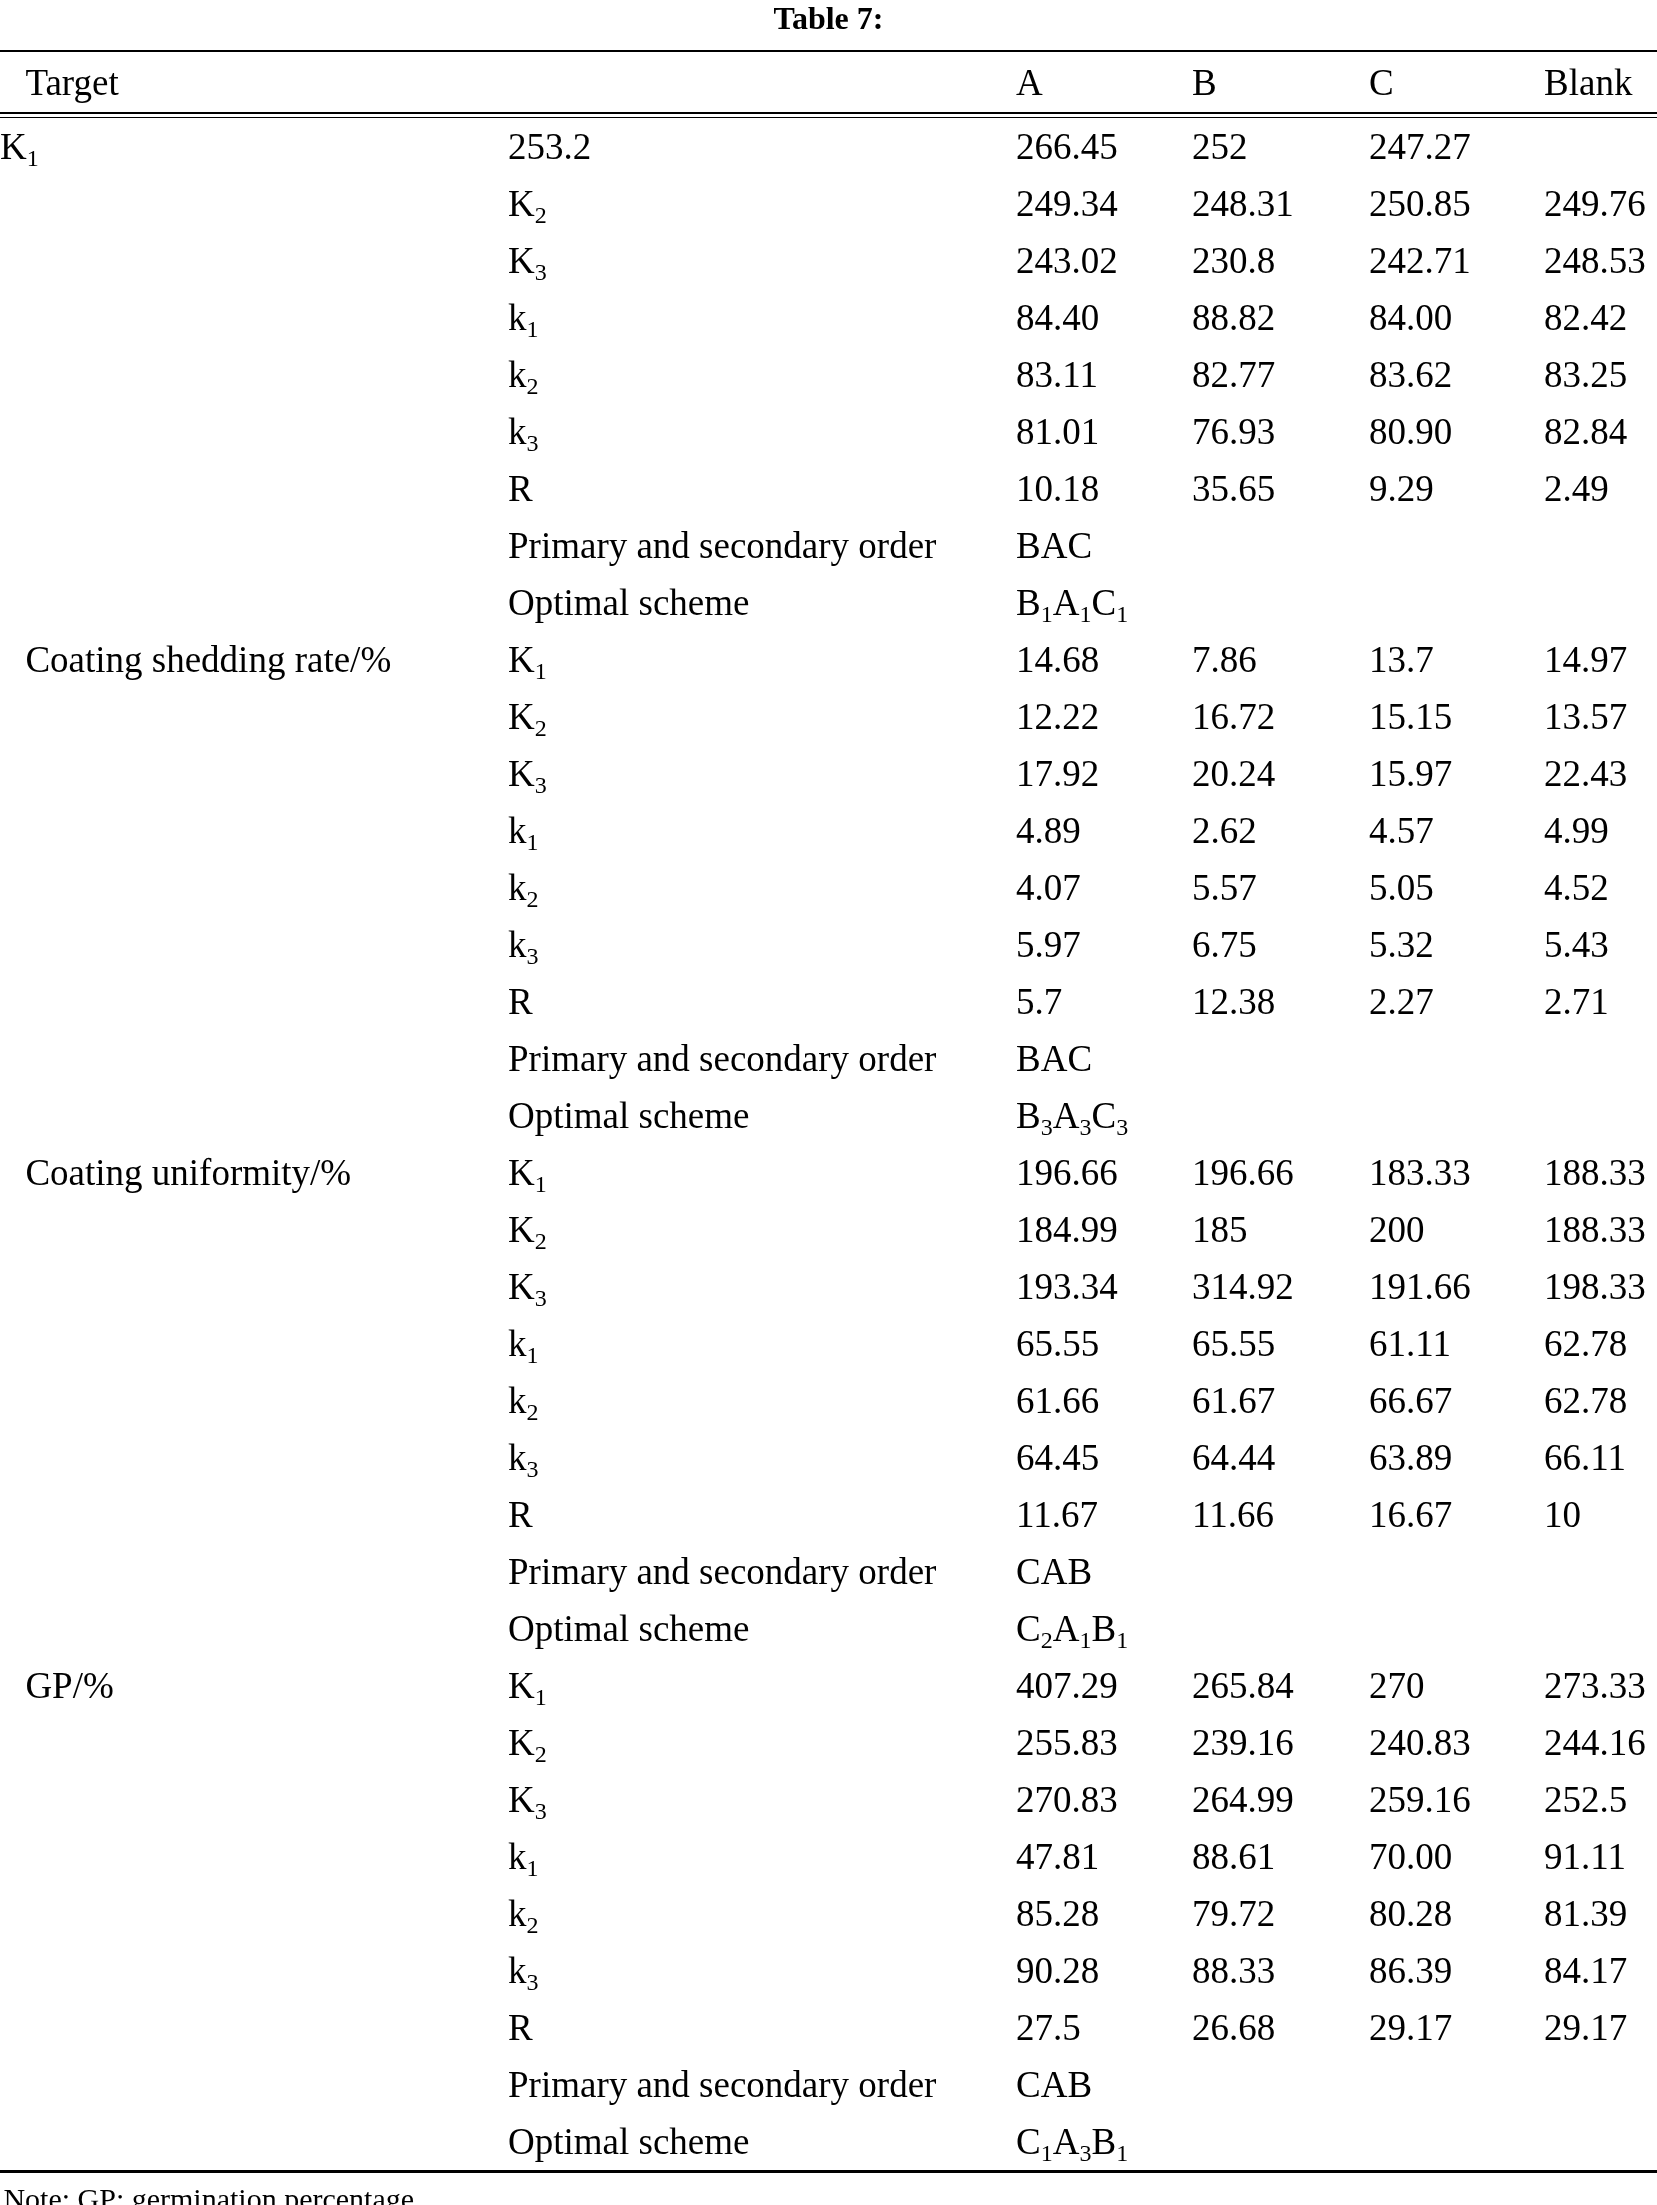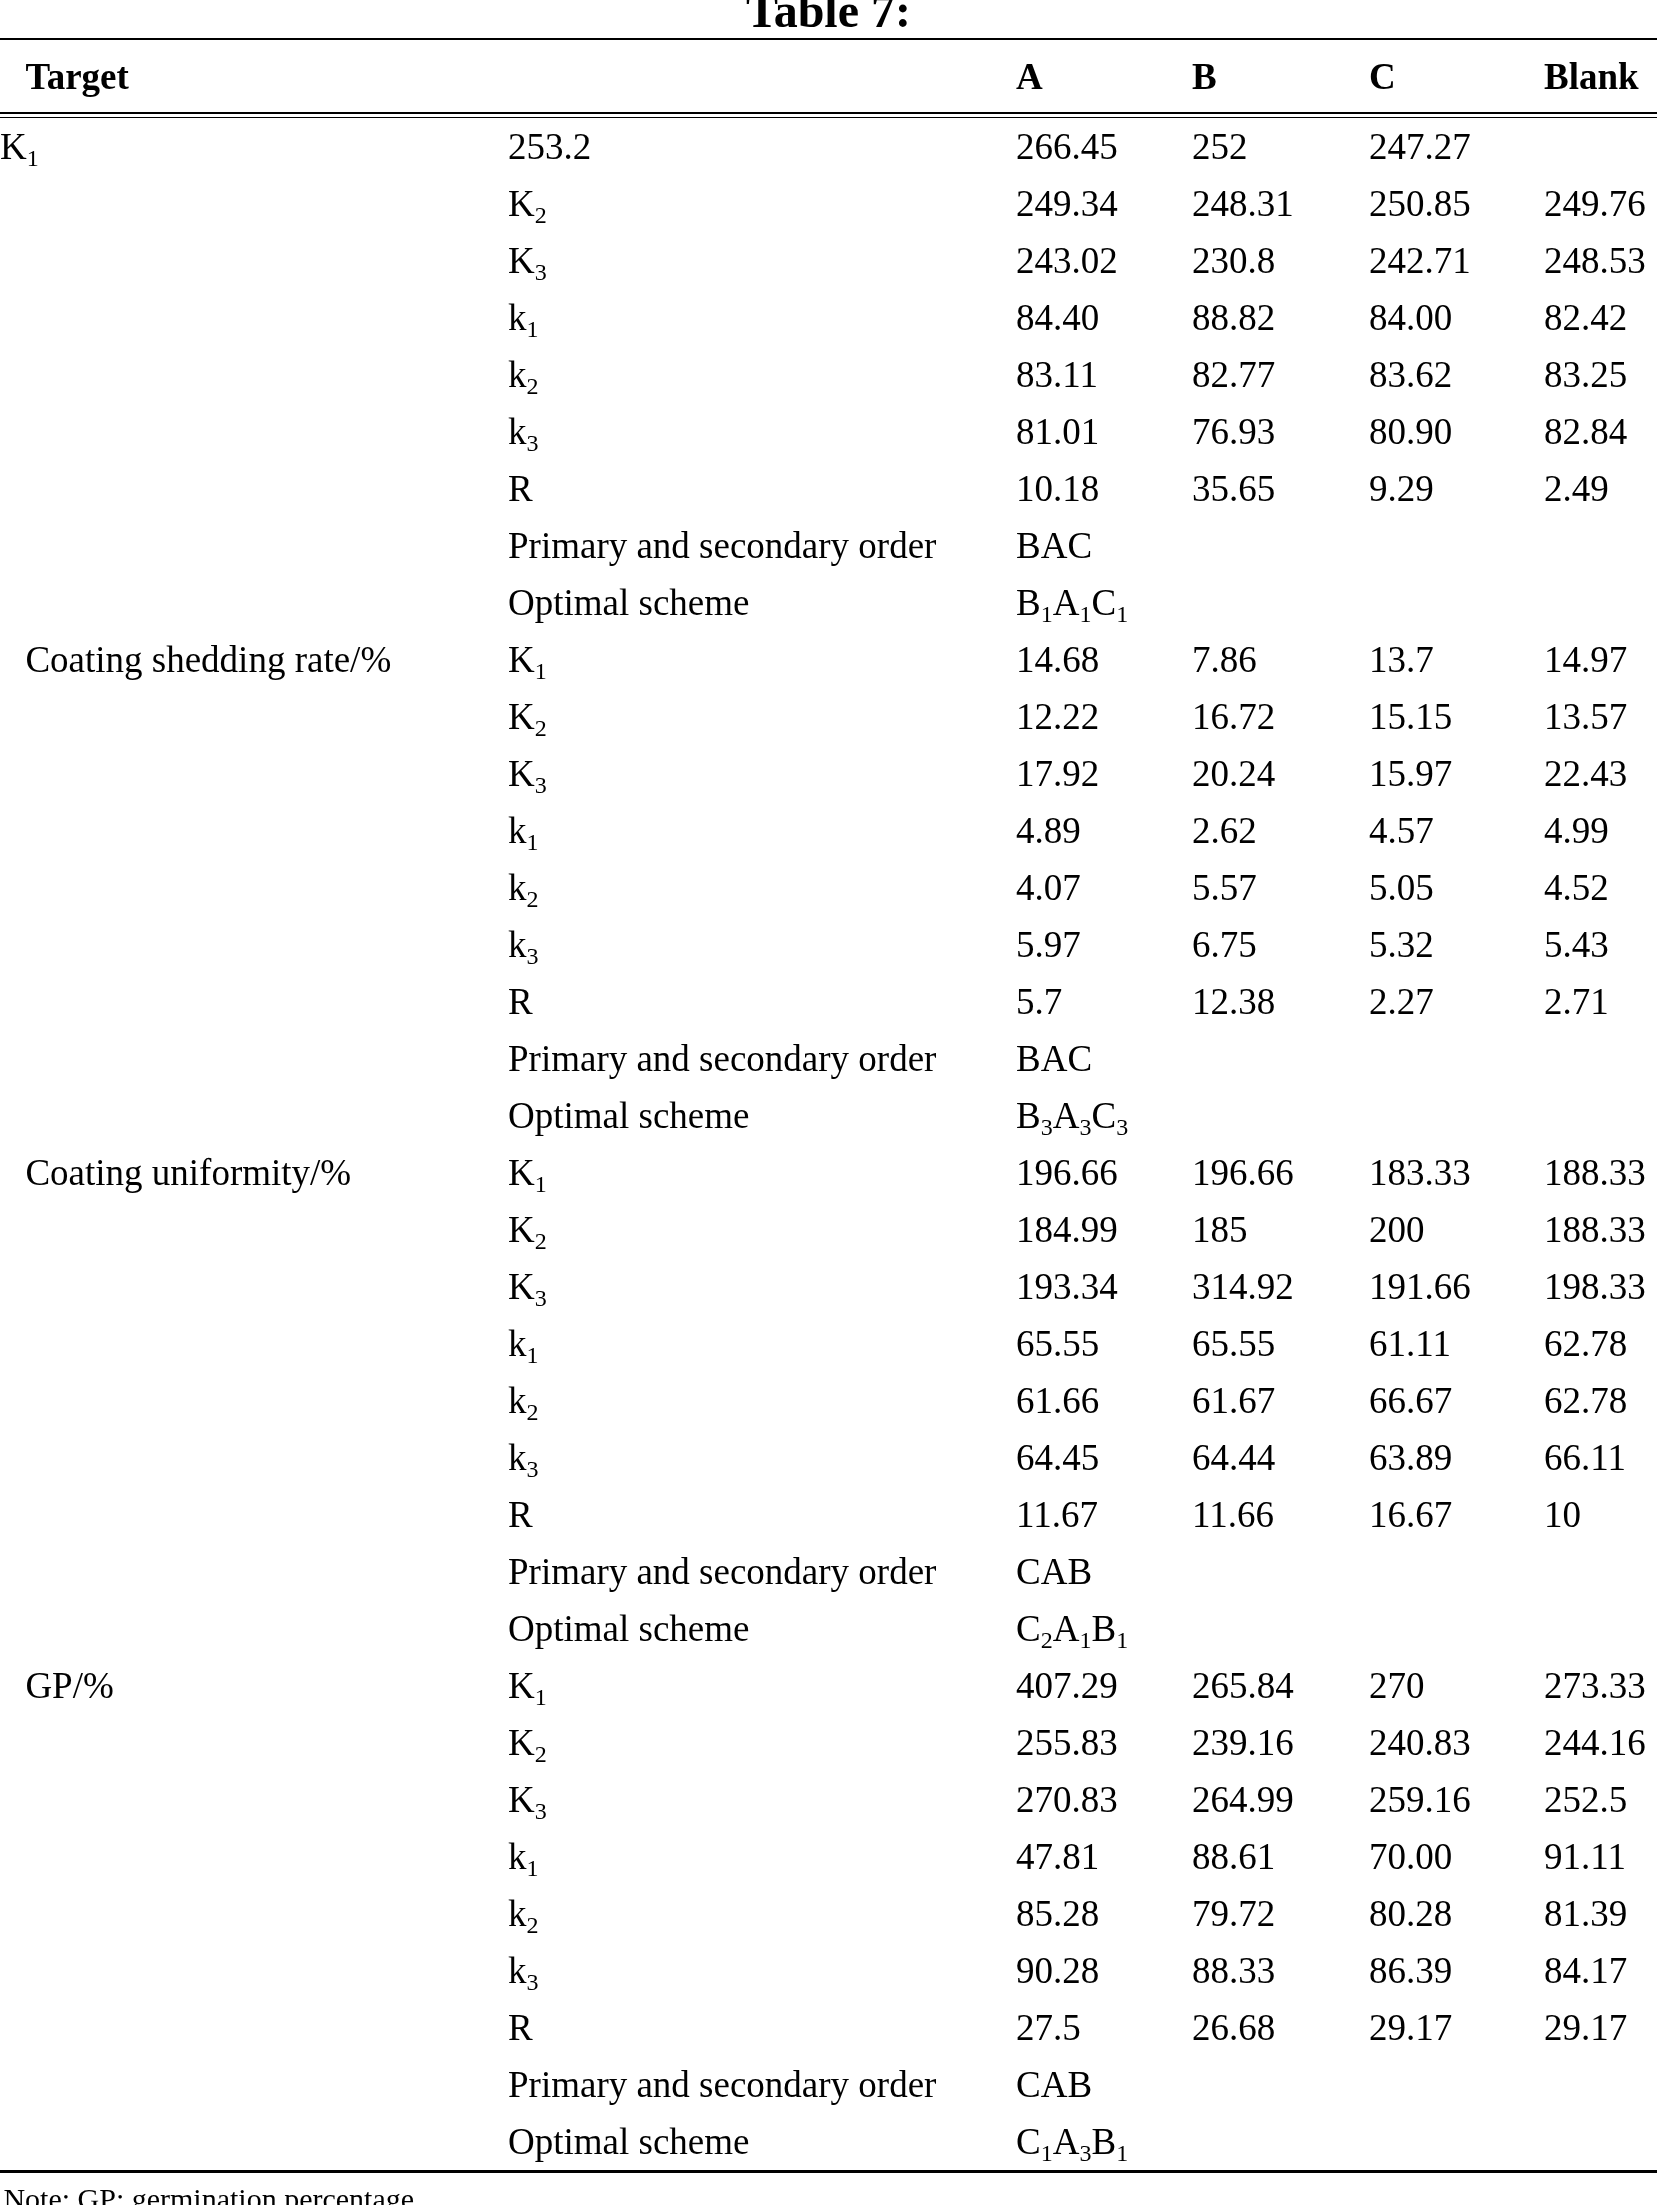--- a/index.html
+++ b/index.html
@@ -10,46 +10,46 @@
     font-family: "Liberation Serif", "DejaVu Serif", serif;
   }
   #page {
     position: relative;
     width: 1657px;
     height: 2205px;
     background: #ffffff;
     overflow: hidden;
   }
   .title {
-    height: 38px;
+    height: 50px;
     display: flex;
     justify-content: center;
-    align-items: flex-end;
-    font-size: 48px;
+    align-items: flex-start;
+    font-size: 32px;
     white-space: nowrap;
   }
   .title .bold { font-weight: bold; }
   .title .rest { margin-left: 12px; }
 
   .rule-top    { border-top: 2.5px solid #000; }
   .rule-bottom { border-top: 3.4px solid #000; }
   .dbl-rule {
     height: 3.4px;
     border-top: 2.5px solid #000;
     border-bottom: 1.7px solid #000;
     box-sizing: content-box;
   }
 
   .trow {
     display: grid;
     grid-template-columns: 508px 508px 176px 177px 175px 1fr;
     align-items: center;
     font-size: 37px;
   }
-  .trow.header { height: 72px; font-weight: bold; }
+  .trow.header { height: 60px; }
   .trow.datarow { height: 57px; }
   .tcell {
     overflow: visible;
     white-space: nowrap;
     line-height: 1;
   }
   .tcell.c0 { padding-left: 25.4px; }
   sub {
     font-size: 65%;
     line-height: 0;

